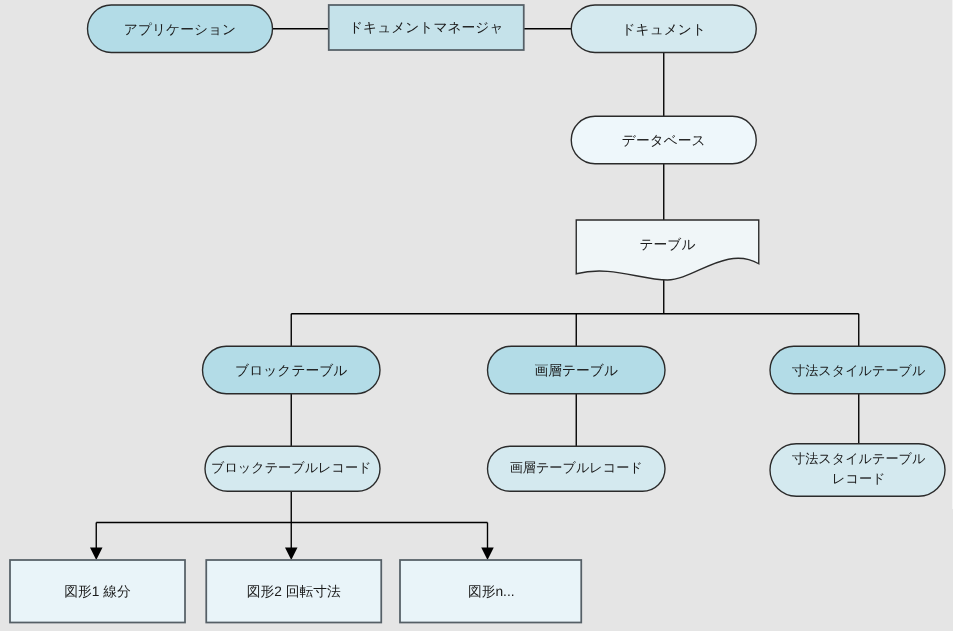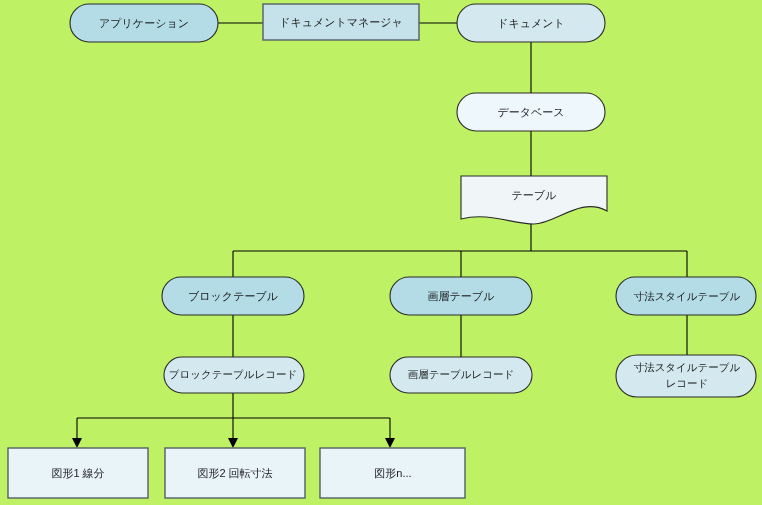--- a/index.html
+++ b/index.html
@@ -8,21 +8,21 @@
     background: #ffffff;
   }
   body {
     font-family: "Liberation Sans", "DejaVu Sans", sans-serif;
   }
   #diagram-root {
     position: relative;
     width: 762px;
     height: 505px;
     overflow: hidden;
-    background: #bef264;
+    background: #e5e5e5;
   }
   svg#diagram-canvas {
     display: block;
     width: 762px;
     height: 505px;
   }
   .node-label {
     font-family: "Liberation Sans", "DejaVu Sans", sans-serif;
     font-size: 11px;
     fill: #1a1a1a;

